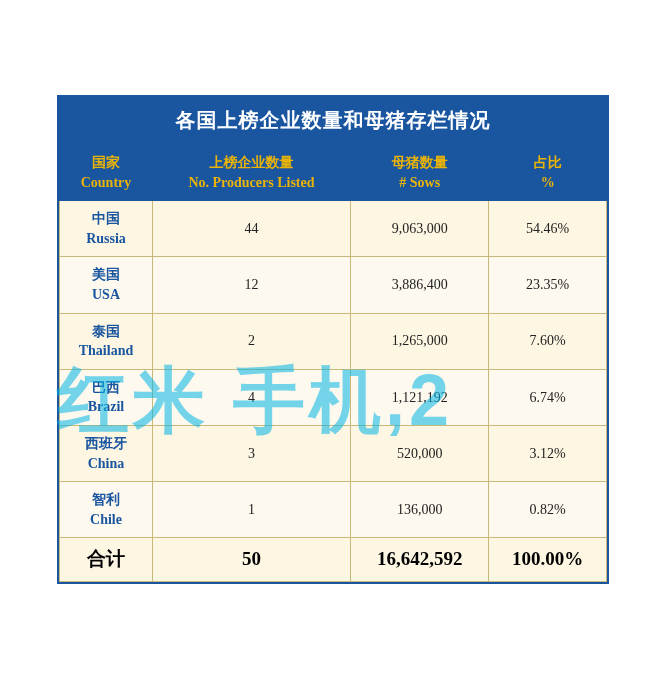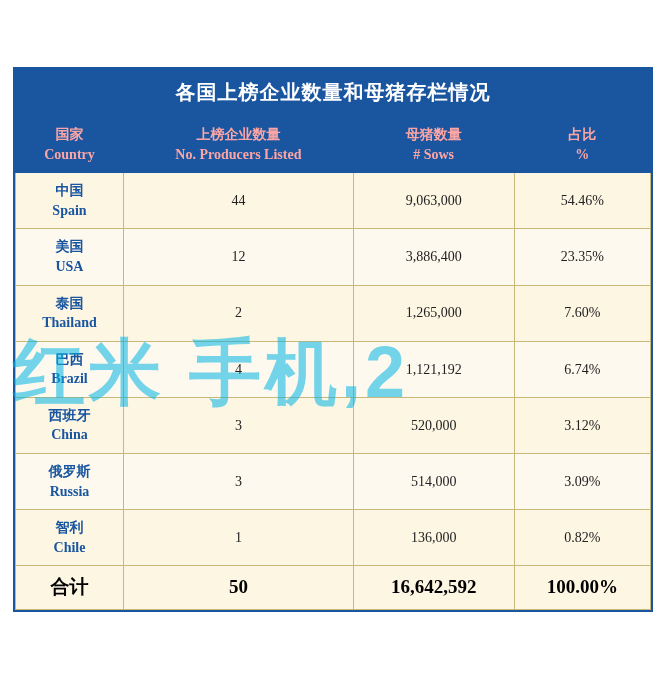--- a/index.html
+++ b/index.html
@@ -6,39 +6,39 @@
     body {
       width: 666px;
       height: 679px;
       display: flex;
       align-items: center;
       justify-content: center;
       background: #fff;
       font-family: 'SimSun', 'STSong', serif;
     }
     .table-wrapper {
-      width: 640px;
+      width: 552px;
       border: 2px solid #1a56a0;
     }
     .title-row {
       background: #1a56a0;
       color: #fff;
       text-align: center;
       padding: 10px 6px;
       font-size: 20px;
       font-weight: bold;
       letter-spacing: 1px;
     }
     table {
       width: 100%;
       border-collapse: collapse;
     }
     thead tr th {
       background: #1a56a0;
-      color: #fca5a5;
+      color: #eab308;
       padding: 8px 4px;
       font-size: 14px;
       border: 1.5px solid #1a56a0;
       line-height: 1.4;
     }
     tbody tr {
       background: #fdf6e3;
     }
     tbody tr:nth-child(even) {
       background: #fef9ee;
@@ -110,21 +110,21 @@
           <th>
             <span>占比</span><br>
             <span>%</span>
           </th>
         </tr>
       </thead>
       <tbody id="table-body">
       <tr>
     <td class="country-cell">
       <span>中国</span><br>
-      <span>Spain</span>
+      <span>Russia</span>
     </td>
     <td>44</td>
     <td>9,063,000</td>
     <td>54.46%</td>
   </tr>
           <tr>
     <td class="country-cell">
       <span>美国</span><br>
       <span>USA</span>
     </td>
@@ -154,29 +154,20 @@
     <td class="country-cell">
       <span>西班牙</span><br>
       <span>China</span>
     </td>
     <td>3</td>
     <td>520,000</td>
     <td>3.12%</td>
   </tr>
           <tr>
     <td class="country-cell">
-      <span>俄罗斯</span><br>
-      <span>Russia</span>
-    </td>
-    <td>3</td>
-    <td>514,000</td>
-    <td>3.09%</td>
-  </tr>
-          <tr>
-    <td class="country-cell">
       <span>智利</span><br>
       <span>Chile</span>
     </td>
     <td>1</td>
     <td>136,000</td>
     <td>0.82%</td>
   </tr>
           <tr class="total-row">
   <td>合计</td>
   <td>50</td>

